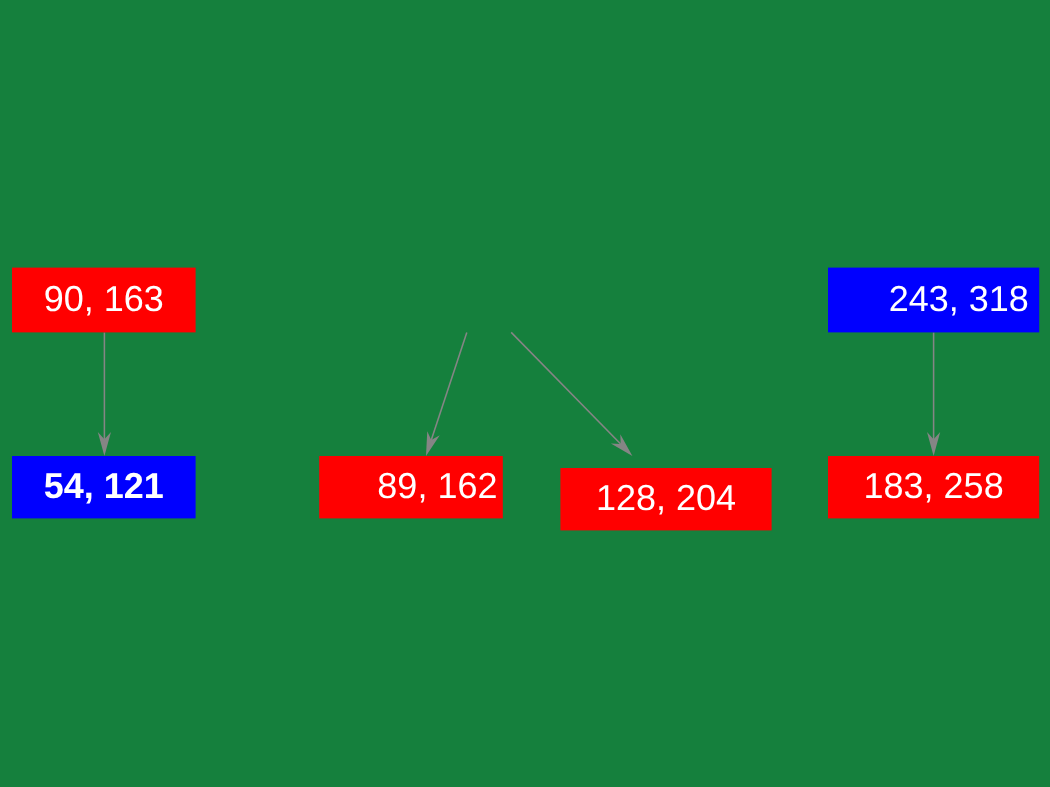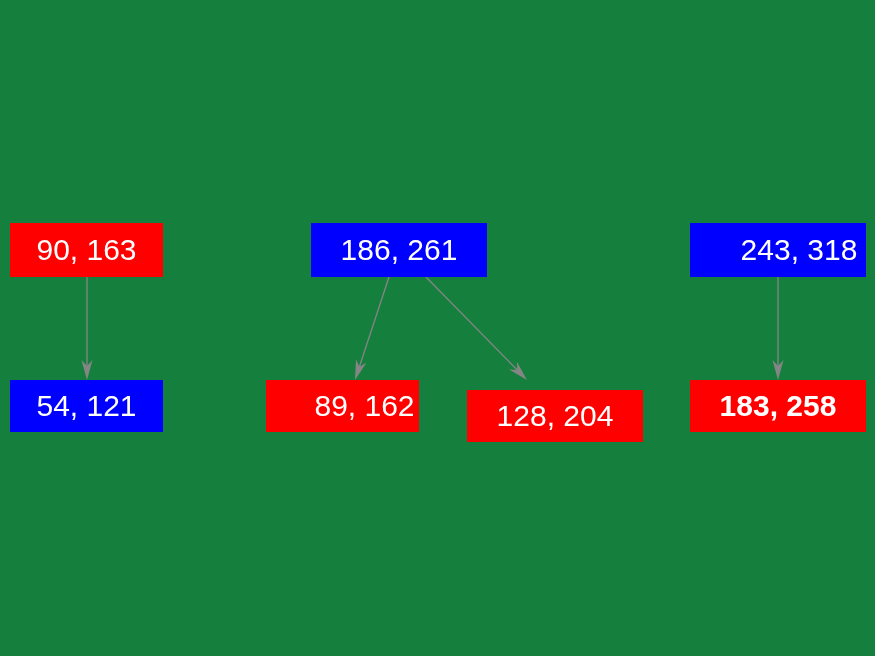--- a/index.html
+++ b/index.html
@@ -56,30 +56,27 @@
       <g>
         <line x1="778" y1="277" x2="778" y2="366" stroke="#858585" stroke-width="1.3"></line>
         <polygon points="778,380 772.5,360 778,366 783.5,360" fill="#858585"></polygon>
       </g>
     </svg>
 
 <div class="node" style="left: 10px; top: 223px; width: 153px; height: 54px; background: rgb(255, 0, 0);">
       <span style="color: rgb(255, 255, 255);">90, 163</span>
     </div>
     <div class="node" style="left: 10px; top: 380px; width: 153px; height: 52px; background: rgb(0, 0, 255);">
-      <span style="color: rgb(255, 255, 255);">54, 121</span>
-    </div>
-    <div class="node" style="left: 311px; top: 223px; width: 176px; height: 54px; background: rgb(0, 0, 255);">
-      <span style="color: rgb(255, 255, 255);">186, 261</span>
+      <span style="color: rgb(255, 255, 255); font-weight: bold;">54, 121</span>
     </div>
     <div class="node" style="left: 266px; top: 380px; width: 153px; height: 52px; background: rgb(255, 0, 0); padding-left: 44px;">
       <span style="color: rgb(255, 255, 255);">89, 162</span>
     </div>
     <div class="node" style="left: 467px; top: 390px; width: 176px; height: 52px; background: rgb(255, 0, 0);">
       <span style="color: rgb(255, 255, 255);">128, 204</span>
     </div>
     <div class="node" style="left: 690px; top: 223px; width: 176px; height: 54px; background: rgb(0, 0, 255); padding-left: 42px;">
       <span style="color: rgb(255, 255, 255);">243, 318</span>
     </div>
     <div class="node" style="left: 690px; top: 380px; width: 176px; height: 52px; background: rgb(255, 0, 0);">
-      <span style="color: rgb(255, 255, 255); font-weight: bold;">183, 258</span>
+      <span style="color: rgb(255, 255, 255);">183, 258</span>
     </div>
   </div>
 
 </body></html>

